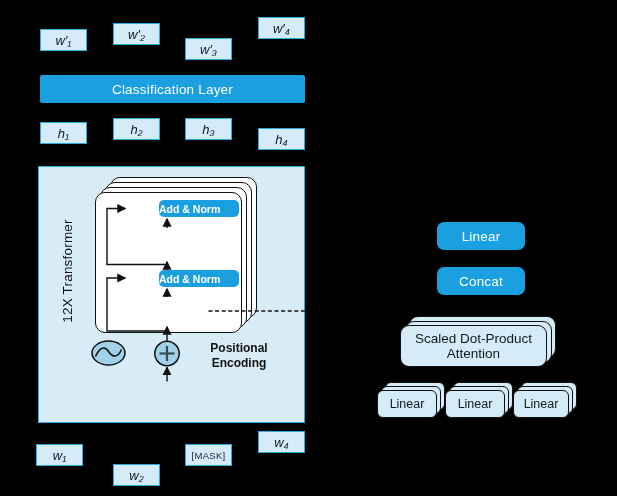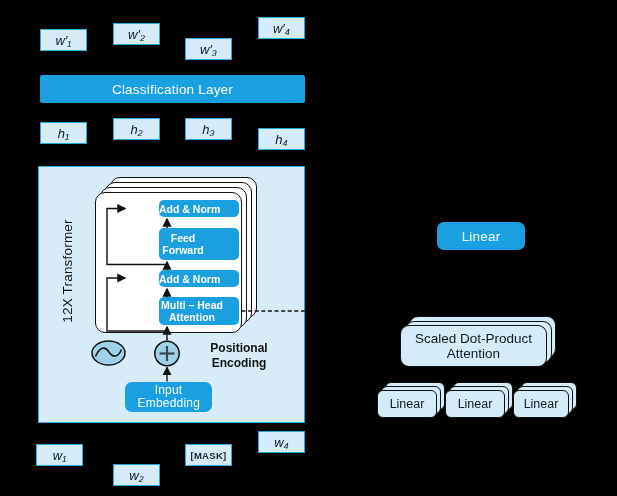--- a/index.html
+++ b/index.html
@@ -16,21 +16,21 @@
   .stage{position:absolute;left:0;top:0;width:617px;height:452px;border-radius:13px;}
 
   
   .token{
     position:absolute;width:47px;height:22px;
     background:var(--light_fill);
     border:1.6px solid var(--border_blue);
     display:flex;align-items:center;justify-content:center;
     font-size:13px;font-style:italic;color:#0d1b22;
   }
-  .token.mask{font-style:normal;font-size:9.5px;letter-spacing:.3px;font-weight:700;color:#14242e;}
+  .token.mask{font-style:normal;font-size:9.5px;letter-spacing:.3px;font-weight:400;color:#14242e;}
 
   
   .bluebar{
     position:absolute;background:var(--accent_blue);color:var(--white);
     display:flex;align-items:center;justify-content:center;text-align:center;
     border-radius:2px;font-size:13.5px;font-weight:500;letter-spacing:.2px;
   }
   .rounded{border-radius:7px;}
 
   
@@ -124,42 +124,34 @@
     <g>
       <circle cx="167" cy="353.5" r="12.2" fill="#9FD2E8" stroke="#111" stroke-width="1.5"></circle>
       <line x1="159.5" y1="353.5" x2="174.5" y2="353.5" stroke="#3a4a55" stroke-width="2.2"></line>
       <line x1="167" y1="346" x2="167" y2="361" stroke="#3a4a55" stroke-width="2.2"></line>
     </g>
   </svg>
 
   <div class="block" style="top:200px;height:17px">
     <span class="wrap">Add &amp; Norm</span>
   </div>
-  <div class="block" style="top:228px;height:32px">
-    <span class="wrap" style="width:48px">Feed Forward</span>
-  </div>
   <div class="block" style="top:270px;height:17px">
     <span class="wrap">Add &amp; Norm</span>
-  </div>
-  <div class="block" style="top:297px;height:28px">
-    <span class="wrap" style="width:66px">Multi – Head Attention</span>
   </div>
 
   <div class="pos-enc-label">Positional Encoding</div>
 
-  <div class="bluebar rounded" style="left:125px;top:382px;width:87px;height:30px;font-size:12px;line-height:13.5px;z-index:6">
-    <span class="wrap" style="width:62px">Input Embedding</span>
-  </div>
 
   <div class="token" style="left:36px;top:444px">w₁</div>
   <div class="token" style="left:113px;top:464px">w₂</div>
   <div class="token mask" style="left:185px;top:444px">[MASK]</div>
   <div class="token" style="left:258px;top:431px">w₄</div>
 
   <div class="bluebar rounded" style="left:437px;top:222px;width:88px;height:28px">Linear</div>
+  <div class="bluebar rounded" style="left:437px;top:267px;width:88px;height:28px">Concat</div>
 
   <div class="stack-box" style="left:409px;top:316px;width:147px;height:42px"></div>
   <div class="stack-box" style="left:404.5px;top:320.5px;width:147px;height:42px"></div>
   <div class="stack-box" style="left:400px;top:325px;width:147px;height:42px;font-size:13.5px;line-height:15.5px">
     <span class="wrap" style="width:126px">Scaled Dot-Product Attention</span>
   </div>
 
   <div class="stack-box" style="left:385px;top:382px;width:60px;height:28px;border-radius:6px"></div>
   <div class="stack-box" style="left:381px;top:386px;width:60px;height:28px;border-radius:6px"></div>
   <div class="stack-box" style="left:377px;top:390px;width:60px;height:28px;border-radius:6px;font-size:12.5px">Linear</div>

